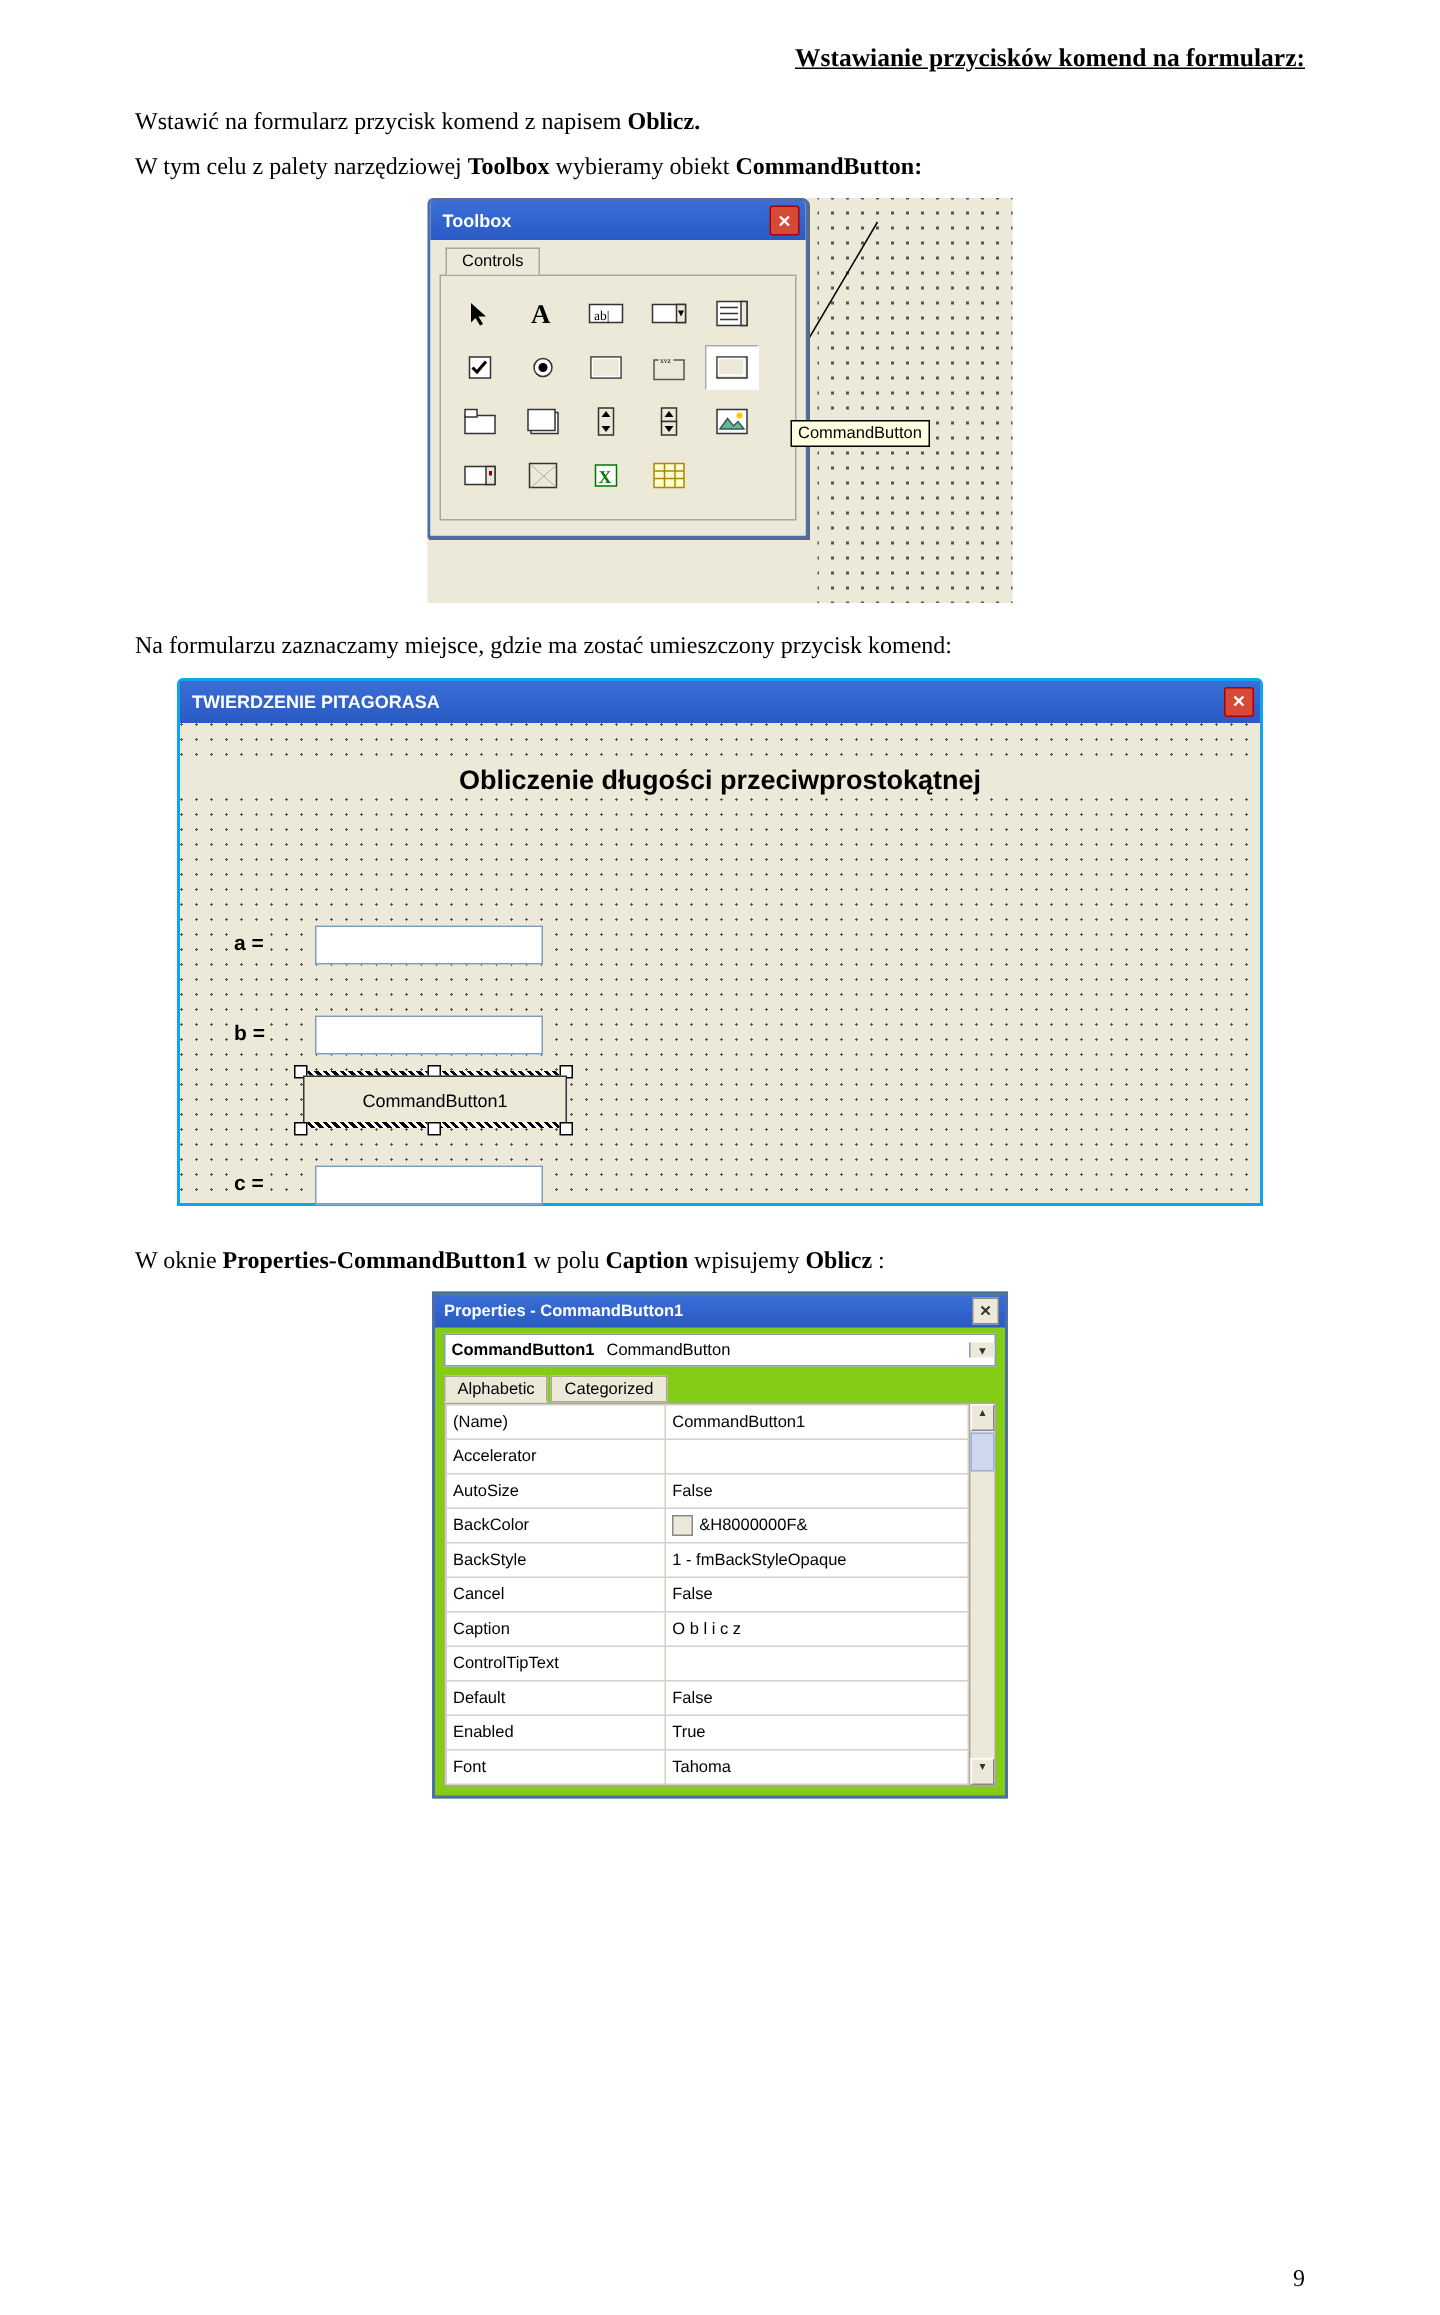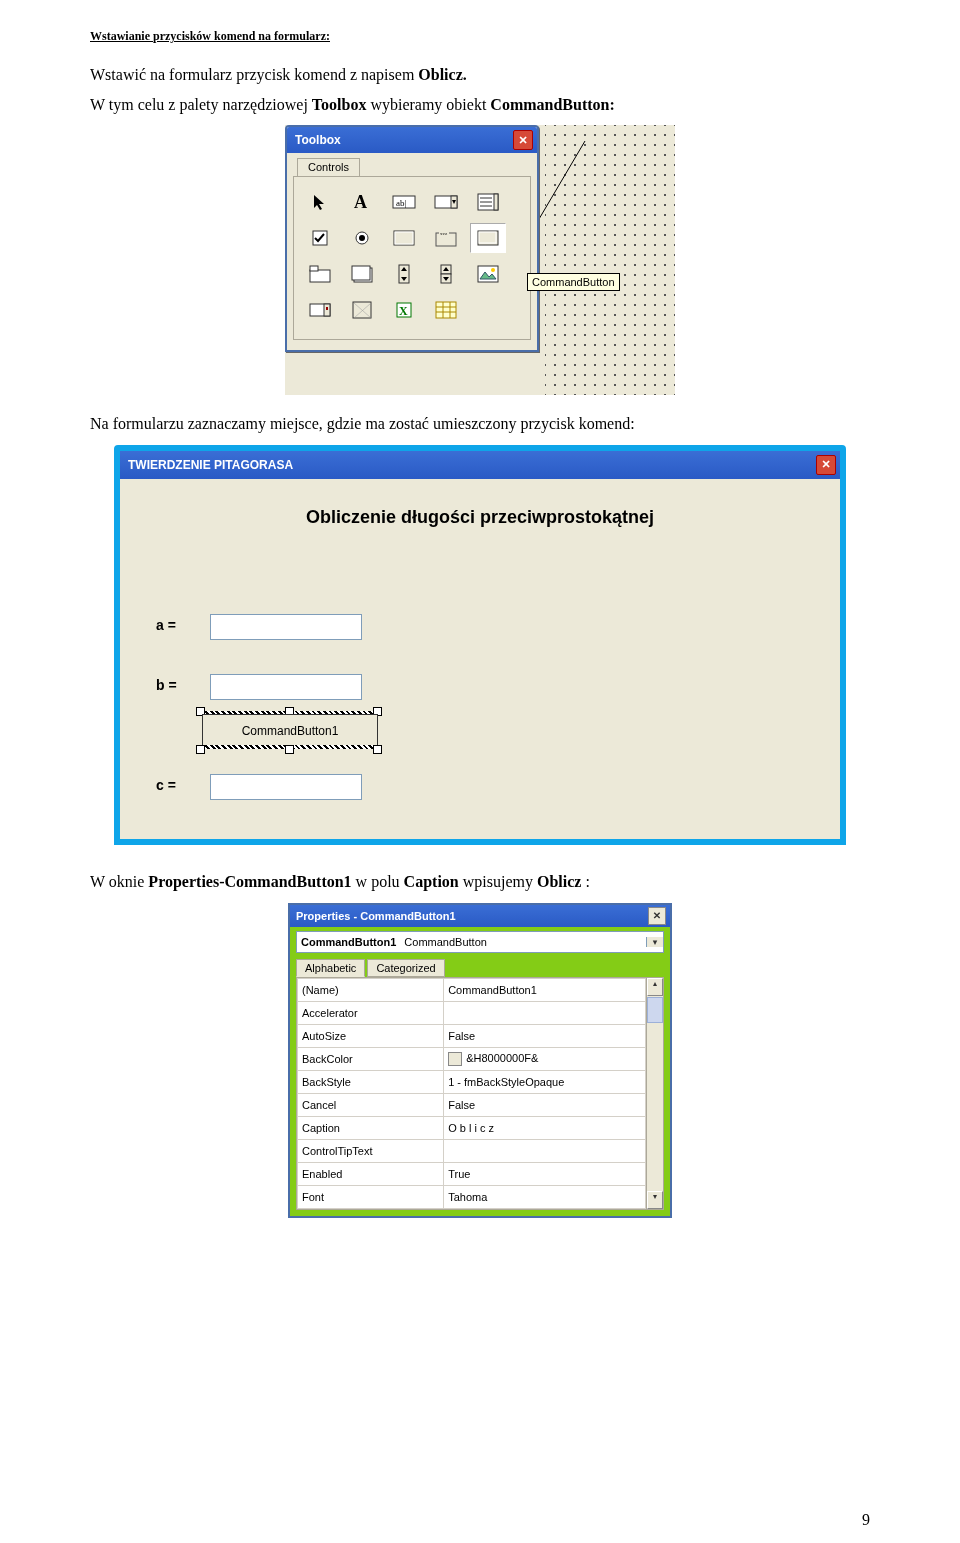--- a/index.html
+++ b/index.html
@@ -1,38 +1,38 @@
 <!DOCTYPE html>
 <html><head>
 <meta charset="utf-8">
 <style>
   body { font-family: "Times New Roman", serif; font-size: 16px; margin: 0; background: #fff; color: #000; }
   .page { width: 960px; min-height: 1543px; padding: 28px 90px 0 90px; box-sizing: border-box; position: relative; }
-  .heading { text-decoration: underline; font-weight: bold; margin: 0 0 20px 0; font-size: 12px; }
+  .heading { text-decoration: underline; font-weight: bold; margin: 0 0 20px 0; font-size: 17px; text-align: right; }
   p { margin: 0 0 8px 0; line-height: 1.35; }
   .bold { font-weight: bold; margin-top: 18px; }
   .fig-wrap { display: flex; justify-content: center; margin: 10px 0; }
   
   .toolbox-canvas { position: relative; width: 390px; height: 270px; background: #ece9d8; }
   .toolbox-window { position: absolute; left: 0; top: 0; width: 250px; background: #fff; border: 2px solid #4a6ea9; border-radius: 4px 4px 0 0; box-shadow: 1px 1px 0 #666; }
   .toolbox-title { height: 26px; background: linear-gradient(#3a6ed5,#2a5ac5); color: #fff; font-family: Tahoma, sans-serif; font-size: 12px; font-weight: bold; display: flex; align-items: center; justify-content: space-between; padding: 0 4px 0 8px; border-radius: 2px 2px 0 0; }
   .close-x { width: 18px; height: 18px; background: #d64937; color: #fff; display: flex; align-items: center; justify-content: center; font-size: 11px; border-radius: 2px; border: 1px solid #a00; }
   .toolbox-body { background: #ece9d8; padding: 4px 6px 10px 6px; }
   .tab { background: #ece9d8; border: 1px solid #aca899; border-bottom: none; display: inline-block; padding: 2px 10px 3px; font-family: Tahoma, sans-serif; font-size: 11px; margin-left: 4px; text-align: center; }
   .tool-inner { border: 1px solid #aca899; background: #ece9d8; padding: 10px 8px 14px 8px; }
   .tool-grid { display: grid; grid-template-columns: repeat(5, 36px); grid-auto-rows: 30px; gap: 6px 6px; }
   .tool-cell { display: flex; align-items: center; justify-content: center; }
   .tool-cell svg { display: block; }
   .sel { border: 1px inset #fff; background: #fff; }
   .tooltip-box { position: absolute; left: 242px; top: 148px; background: #ffffe1; border: 1px solid #000; font-family: Tahoma, sans-serif; font-size: 11px; padding: 2px 4px; }
   .dots { position: absolute; right: 0; top: 0; width: 130px; height: 270px; background-image: radial-gradient(#555 1px, transparent 1px); background-size: 10px 10px; background-position: 5px 5px; }
   
-  .form-window { width: 720px; background: #ece9d8; border: 6px solid #0ea5e9; border-radius: 4px 4px 0 0; }
+  .form-window { width: 720px; background: #ece9d8; border: 2px solid #0ea5e9; border-radius: 4px 4px 0 0; }
   .form-title { height: 28px; background: linear-gradient(#3a6ed5,#2a5ac5); color: #fff; font-family: Tahoma, sans-serif; font-weight: bold; font-size: 12px; display: flex; align-items: center; justify-content: space-between; padding: 0 4px 0 8px; }
-  .form-body { background: #ece9d8; background-image: radial-gradient(#555 0.7px, transparent 0.7px); background-size: 10px 10px; background-position: 6px 6px; height: 360px; position: relative; font-family: Tahoma, sans-serif; }
+  .form-body { background: #ece9d8; background-image: radial-gradient(#555 0.7px, transparent 0.7px); background-size: 10px 10px; background-position: 6px 6px; height: 320px; position: relative; font-family: Tahoma, sans-serif; }
   .form-heading { position: absolute; top: 28px; left: 0; right: 0; text-align: center; font-weight: bold; font-size: 18px; background: #ece9d8; }
   .flabel { position: absolute; left: 34px; font-weight: bold; font-size: 14px; background: #ece9d8; padding: 0 2px; }
   .finput { position: absolute; left: 90px; width: 150px; height: 24px; background: #fff; border: 1px solid #7f9db9; }
   .cmdbtn { position: absolute; left: 82px; top: 235px; width: 174px; height: 32px; background: #ece9d8; border: 1px solid #333; font-family: Tahoma, sans-serif; font-size: 12px; display: flex; align-items: center; justify-content: center; }
   .handles-top, .handles-bot { position: absolute; left: 76px; width: 186px; height: 8px; display: flex; justify-content: space-between; }
   .handles-top { top: 228px; } .handles-bot { top: 266px; }
   .handle { width: 7px; height: 7px; background: #fff; border: 1px solid #000; }
   .hatch { position: absolute; left: 82px; width: 174px; height: 4px; background: repeating-linear-gradient(45deg,#000 0 2px,#fff 2px 4px); }
   .hatch.t { top: 232px; } .hatch.b { top: 266px; }
   
@@ -306,20 +306,24 @@
               </tr>
               <tr>
                 <td>Caption</td>
                 <td>O b l i c z</td>
               </tr>
               <tr>
                 <td>ControlTipText</td>
                 <td></td>
               </tr>
               <tr>
+                <td>Default</td>
+                <td>False</td>
+              </tr>
+              <tr>
                 <td>Enabled</td>
                 <td>True</td>
               </tr>
               <tr>
                 <td>Font</td>
                 <td>Tahoma</td>
               </tr>
             </tbody>
         </table>
         <div class="scrollbar">

